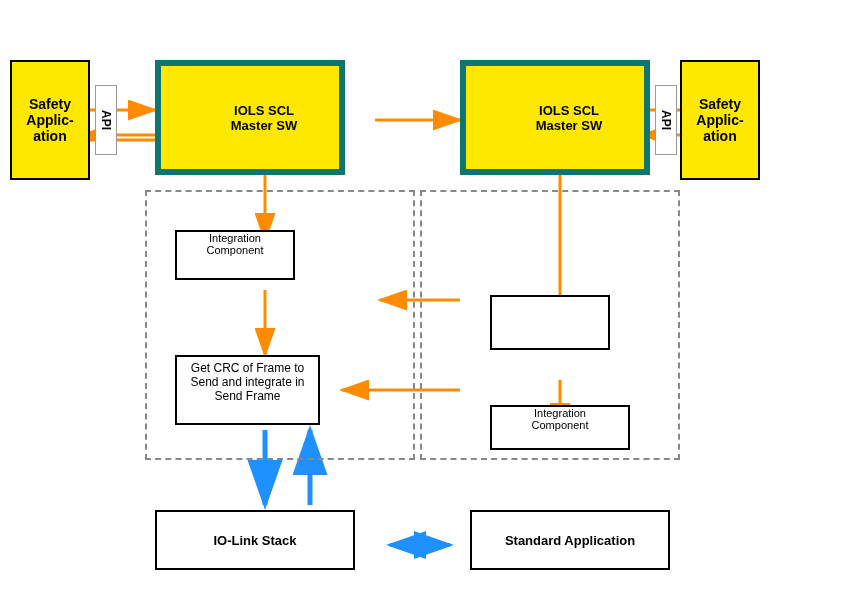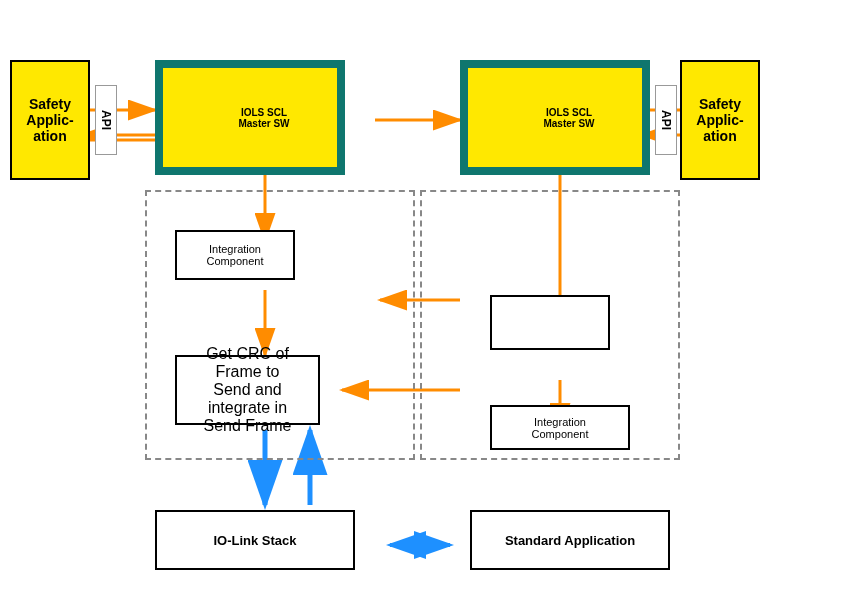--- a/index.html
+++ b/index.html
@@ -27,37 +27,37 @@
       justify-content: center;
       text-align: center;
       font-weight: bold;
       font-size: 14px;
     }
 
     
     .iols-box {
       position: absolute;
       background: #FFE800;
-      border: 8px solid #0f766e;
-      display: flex;
-      align-items: center;
-      justify-content: center;
-      text-align: center;
-      font-weight: bold;
-      font-size: 10px;
+      border: 6px solid #0f766e;
+      display: flex;
+      align-items: center;
+      justify-content: center;
+      text-align: center;
+      font-weight: bold;
+      font-size: 13px;
       padding-left: 28px;
     }
 
     
     .white-box {
       position: absolute;
       background: #fff;
       border: 2px solid #000;
       display: flex;
-      align-items: center;
+      align-items: flex-start;
       justify-content: center;
       text-align: center;
       font-size: 11px;
     }
 
     
     .dashed-region {
       position: absolute;
       border: 2px dashed #888;
       background: transparent;
@@ -190,21 +190,21 @@
   <div class="dashed-region" style="left:145px; top:190px; width:270px; height:270px;">
   </div>
 
   <div class="dashed-region" style="left:420px; top:190px; width:260px; height:270px;">
   </div>
 
   <div class="white-box" style="left:175px; top:230px; width:120px; height:50px; font-size:11px;">
     <span style="white-space:pre-line;">Integration<br>Component</span>
   </div>
 
-  <div class="white-box" style="left:175px; top:355px; width:145px; height:70px; font-size:16px; text-align:center; padding:4px;">
+  <div class="white-box" style="left:175px; top:355px; width:145px; height:70px; font-size:12px; text-align:center; padding:4px;">
     <span style="white-space:pre-line;">Get CRC of Frame to<br>Send  and integrate in<br>Send Frame</span>
   </div>
 
   <div class="white-box" style="left:490px; top:295px; width:120px; height:55px; background:#fff;">
   </div>
 
   <div class="white-box" style="left:490px; top:405px; width:140px; height:45px; font-size:11px;">
     <span style="white-space:pre-line;">Integration<br>Component</span>
   </div>
 

